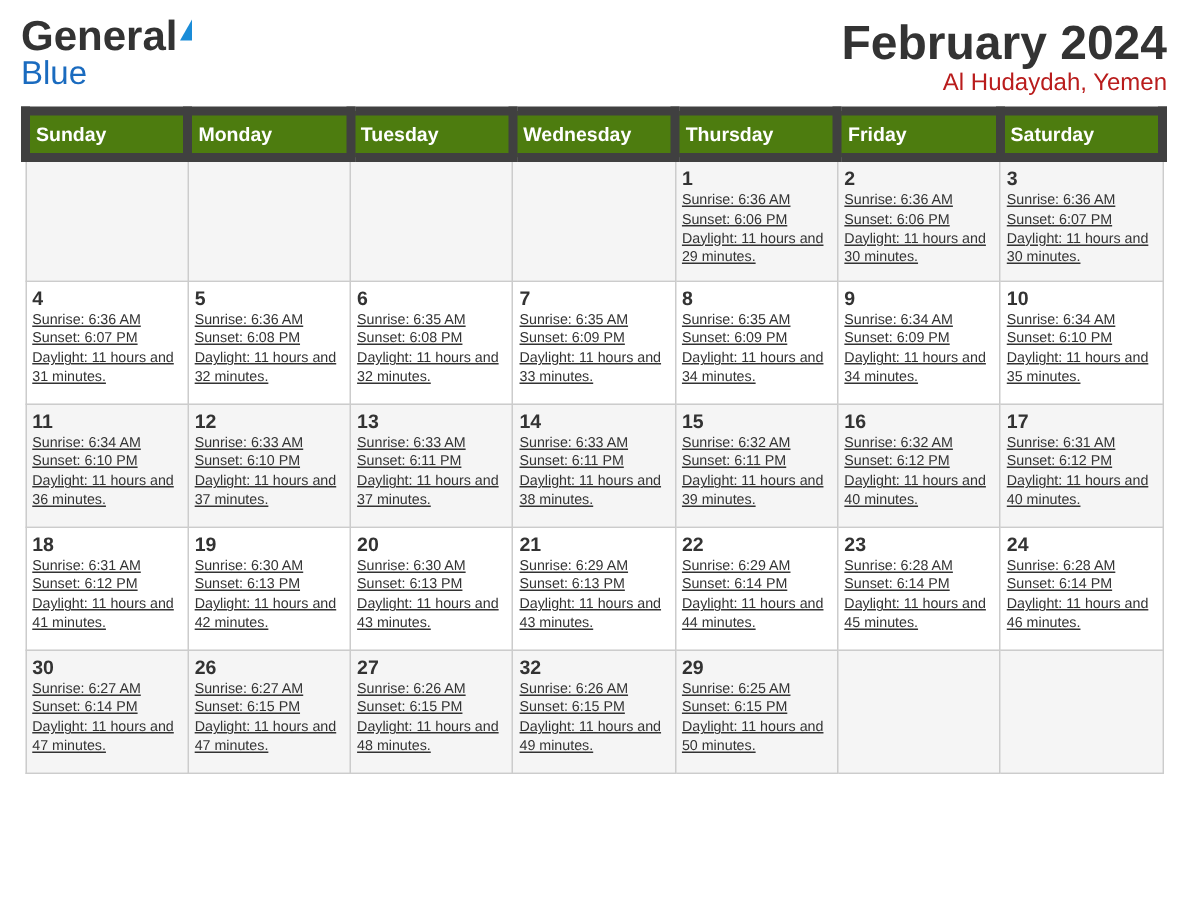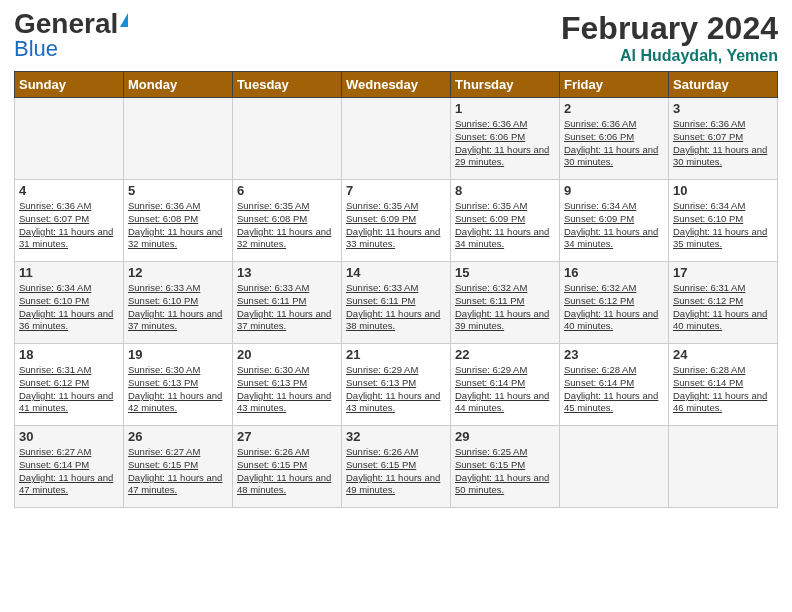--- a/index.html
+++ b/index.html
@@ -39,36 +39,36 @@
     .title-block {
       text-align: right;
     }
     .title-block h1 {
       font-size: 32px;
       font-weight: bold;
       color: #333;
     }
     .title-block h2 {
       font-size: 16px;
-      font-weight: bold;
-      color: #0f766e;
+      font-weight: normal;
+      color: #b91c1c;
     }
     table {
       width: 100%;
       border-collapse: collapse;
       font-size: 10px;
     }
     thead tr th {
-      background-color: #a16207;
+      background-color: #4d7c0f;
       color: #fff;
       padding: 5px 4px;
       text-align: left;
       font-size: 13px;
       font-weight: bold;
-      border: 1px solid #404040;
+      border: 6px solid #404040;
     }
     tbody tr td {
       border: 1px solid #ccc;
       vertical-align: top;
       padding: 3px 4px;
       width: calc(100% / 7);
       height: 82px;
     }
     .day-num {
       font-size: 13px;

